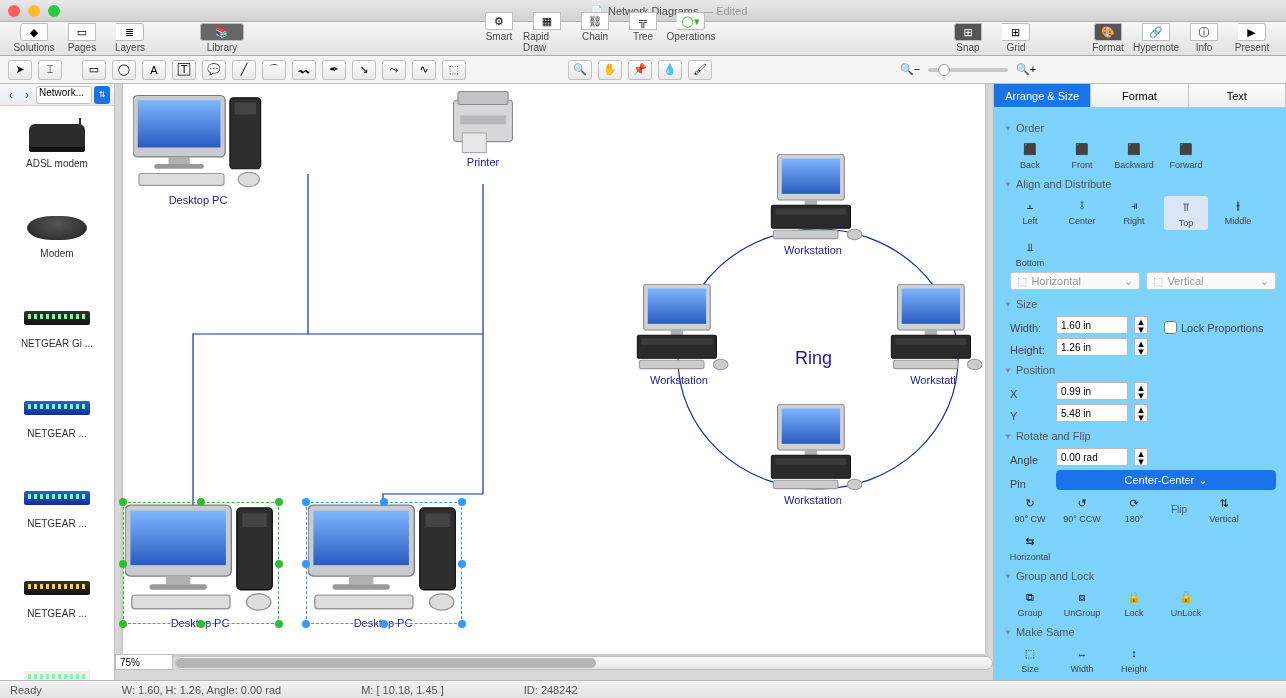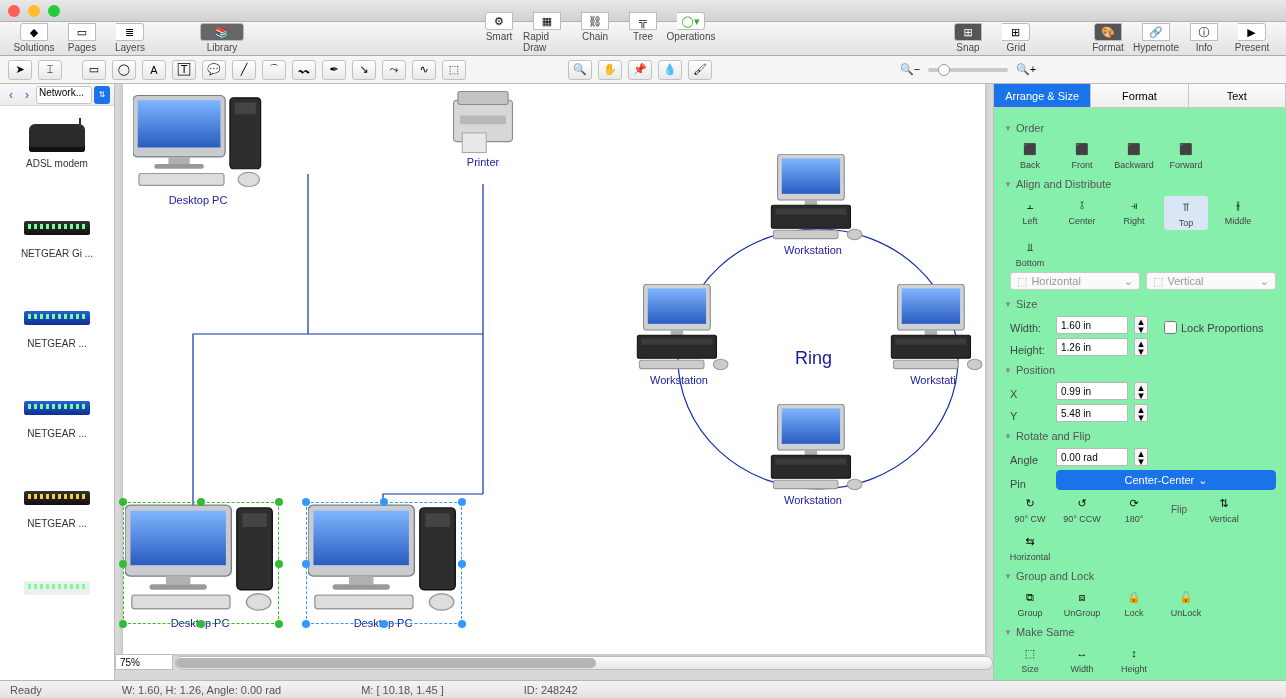--- a/index.html
+++ b/index.html
@@ -55,21 +55,21 @@
 
 
 .node { position:absolute; display:flex; flex-direction:column; align-items:center; }
 .node .cap { font-size:11px; color:#2020a0; margin-top:2px; }
 .ring-label { position:absolute; font-size:18px; color:#1818a5; }
 svg.wires { position:absolute; left:0; top:0; width:100%; height:100%; pointer-events:none; }
 .sel-box { position:absolute; border:1px dashed; pointer-events:none; }
 .sel-handle { position:absolute; width:8px; height:8px; border-radius:50%; }
 
 
-.right { width:293px; background:#86efac; border-left:1px solid #bfbfbf; display:flex; flex-direction:column; overflow:hidden;}
+.right { width:293px; background:#7dd3fc; border-left:1px solid #bfbfbf; display:flex; flex-direction:column; overflow:hidden;}
 .tabs { display:flex; height:24px; border-bottom:1px solid #c7c7c7; background:linear-gradient(#fcfcfc,#eee); }
 .tab { flex:1; display:flex; align-items:center; justify-content:center; font-size:11px; border-right:1px solid #c7c7c7; cursor:pointer; }
 .tab.active { background:#1a73e8; color:#fff; }
 .insp { flex:1; overflow-y:auto; padding:6px 10px; }
 .sect-title { display:flex; align-items:center; gap:4px; font-size:11px; color:#555; margin:8px 0 6px 0; cursor:pointer;}
 .sect-title::before { content:"▼"; font-size:8px; color:#888; }
 .btn-row { display:flex; gap:8px; margin-left:4px; flex-wrap:wrap;}
 .ins-btn { display:flex; flex-direction:column; align-items:center; width:44px; cursor:pointer; }
 .ins-btn .ic { width:22px; height:18px; display:flex; align-items:center; justify-content:center; margin-bottom:2px;}
 .ins-btn .lbl { font-size:9px; color:#444; text-align:center;}
@@ -140,20 +140,25 @@
     </g>
   </defs>
 </svg>
 
 <div class="titlebar">
   <div class="traffic">
     <div class="dot r"></div>
     <div class="dot y"></div>
     <div class="dot g"></div>
   </div>
+  <div class="title">
+    <span>📄</span>
+    <span>Network Diagrams</span>
+    <span class="edited">— Edited</span>
+  </div>
 </div>
 
 <div class="toolbar">
   <div class="group">
     <div class="tb-btn seg">
         <div class="ic">◆</div>
         <div class="lbl">Solutions</div>
       </div>
     <div class="tb-btn seg">
         <div class="ic">▭</div>
@@ -267,20 +272,26 @@
     </div>
     <div class="lib-body">
       <div class="lib-item">
           <div class="thumb">
             <div class="modem1"></div>
           </div>
           <div class="lbl">ADSL modem</div>
         </div>
       <div class="lib-item">
           <div class="thumb">
+            <div class="modem2"></div>
+          </div>
+          <div class="lbl">Modem</div>
+        </div>
+      <div class="lib-item">
+          <div class="thumb">
             <div class="switch"></div>
           </div>
           <div class="lbl">NETGEAR Gi ...</div>
         </div>
       <div class="lib-item">
           <div class="thumb">
             <div class="switch blue"></div>
           </div>
           <div class="lbl">NETGEAR ...</div>
         </div>

